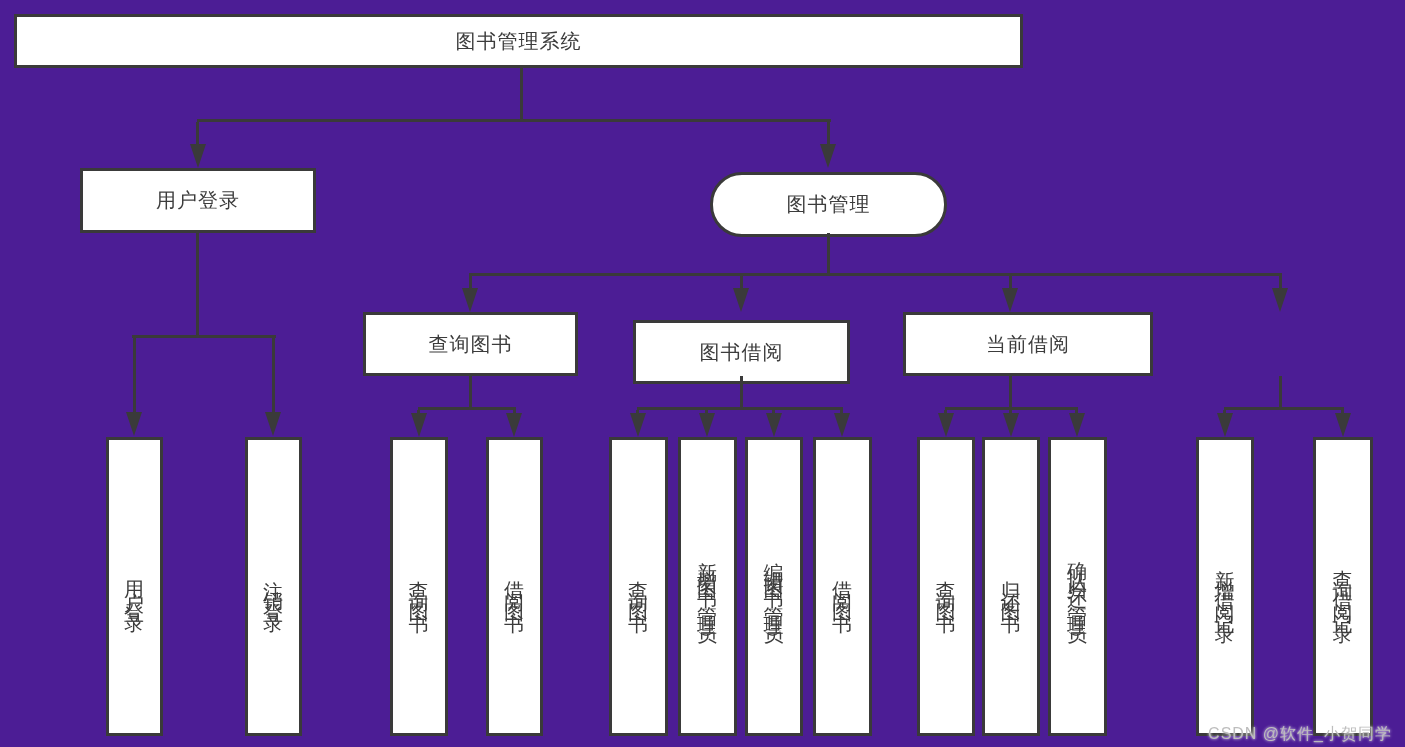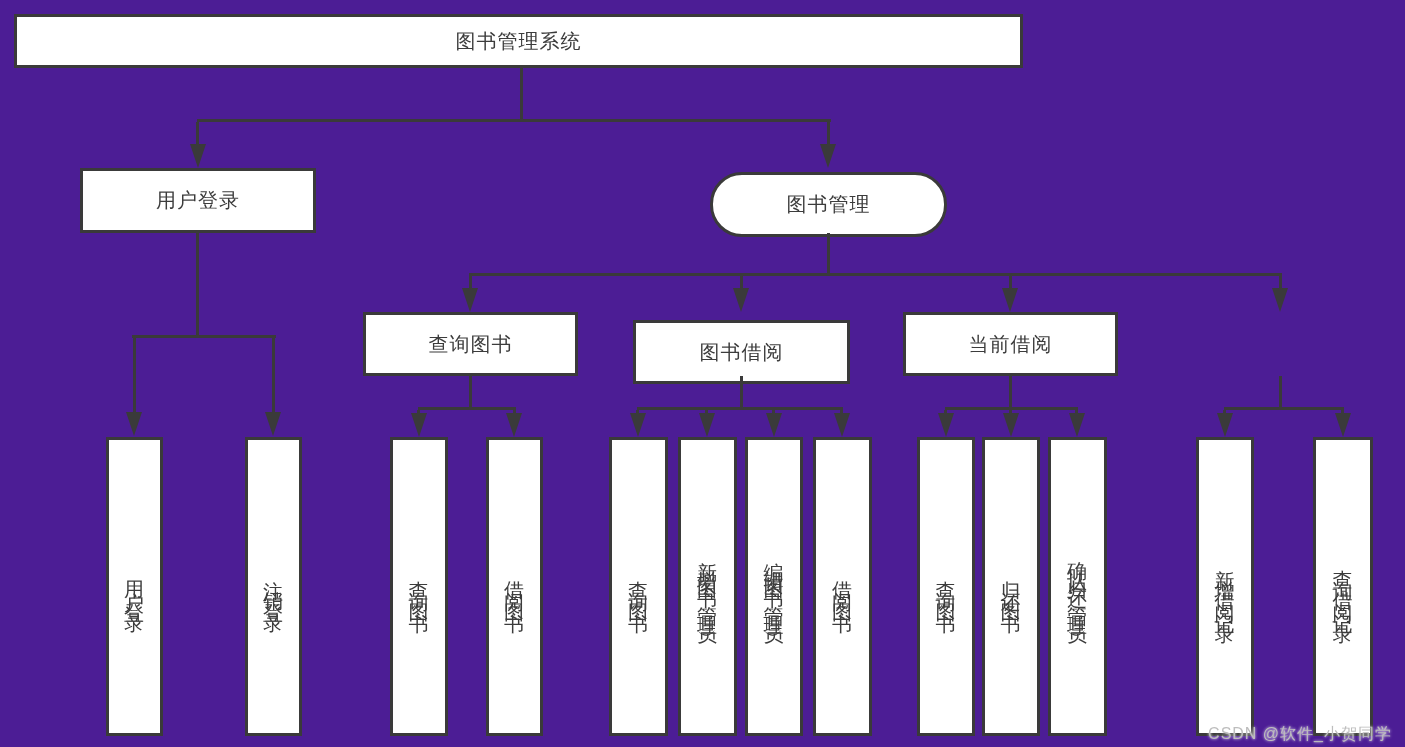--- a/index.html
+++ b/index.html
@@ -74,21 +74,21 @@
   <div class="ah" style="left:1002px;top:288px;"></div>
   <div class="vline" style="left:1279px;top:276px;width:3px;height:14px;"></div>
   <div class="ah" style="left:1272px;top:288px;"></div>
 
   <div class="box" style="left:363px;top:312px;width:215px;height:64px;">
     <span>查询图书</span>
   </div>
   <div class="box" style="left:633px;top:312px;width:217px;height:64px;margin-top:8px;">
     <span>图书借阅</span>
   </div>
-  <div class="box" style="left:903px;top:312px;width:215px;height:64px;">
+  <div class="box" style="left:903px;top:312px;width:250px;height:64px;">
     <span>当前借阅</span>
   </div>
 
   <div class="vline" style="left:469px;top:376px;width:3px;height:31px;"></div>
   <div class="hline" style="left:418px;top:407px;width:98px;height:3px;"></div>
   <div class="vline" style="left:417px;top:410px;width:3px;height:6px;"></div>
   <div class="ah" style="left:411px;top:413px;"></div>
   <div class="vline" style="left:513px;top:410px;width:3px;height:6px;"></div>
   <div class="ah" style="left:506px;top:413px;"></div>
 

